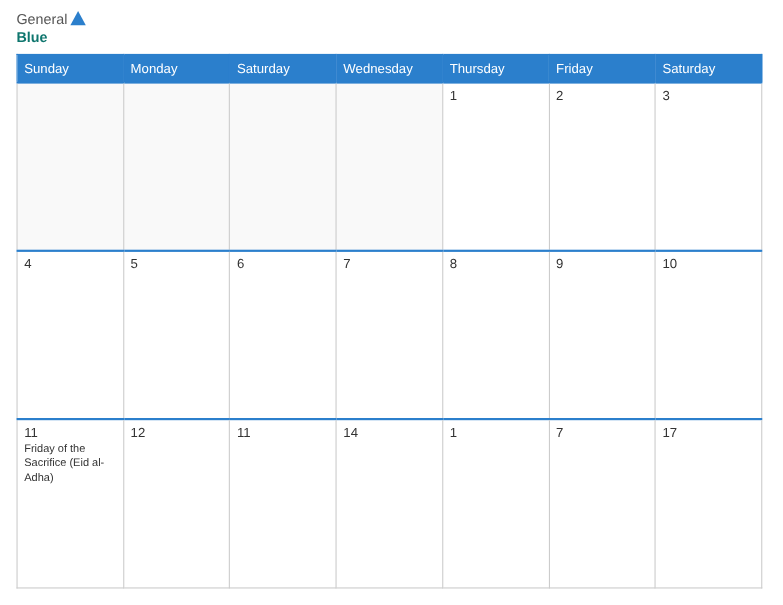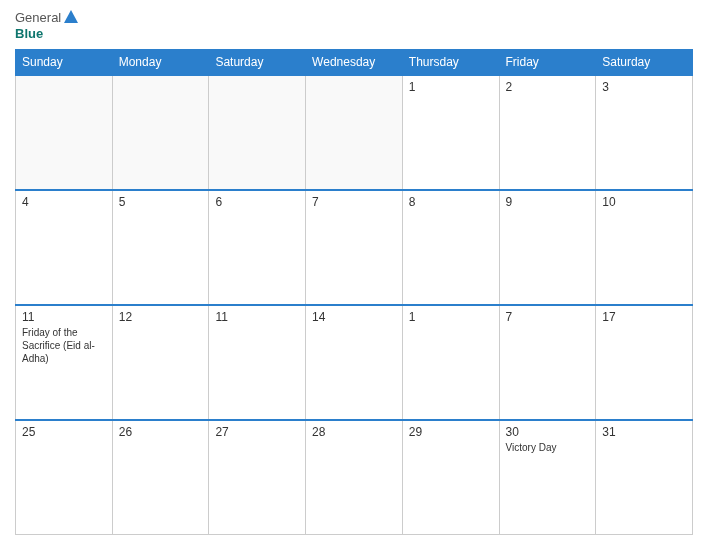--- a/index.html
+++ b/index.html
@@ -191,39 +191,15 @@
           <td>
             <span class="day-number">1</span>
           </td>
           <td>
             <span class="day-number">7</span>
           </td>
           <td>
             <span class="day-number">17</span>
           </td>
         </tr>
-        <tr>
-          <td>
-            <span class="day-number">25</span>
-          </td>
-          <td>
-            <span class="day-number">26</span>
-          </td>
-          <td>
-            <span class="day-number">27</span>
-          </td>
-          <td>
-            <span class="day-number">28</span>
-          </td>
-          <td>
-            <span class="day-number">29</span>
-          </td>
-          <td>
-            <span class="day-number">30</span>
-            <span class="holiday-name">Victory Day</span>
-          </td>
-          <td>
-            <span class="day-number">31</span>
-          </td>
-        </tr>
       </tbody>
   </table>
 </div>
 
 </body></html>

